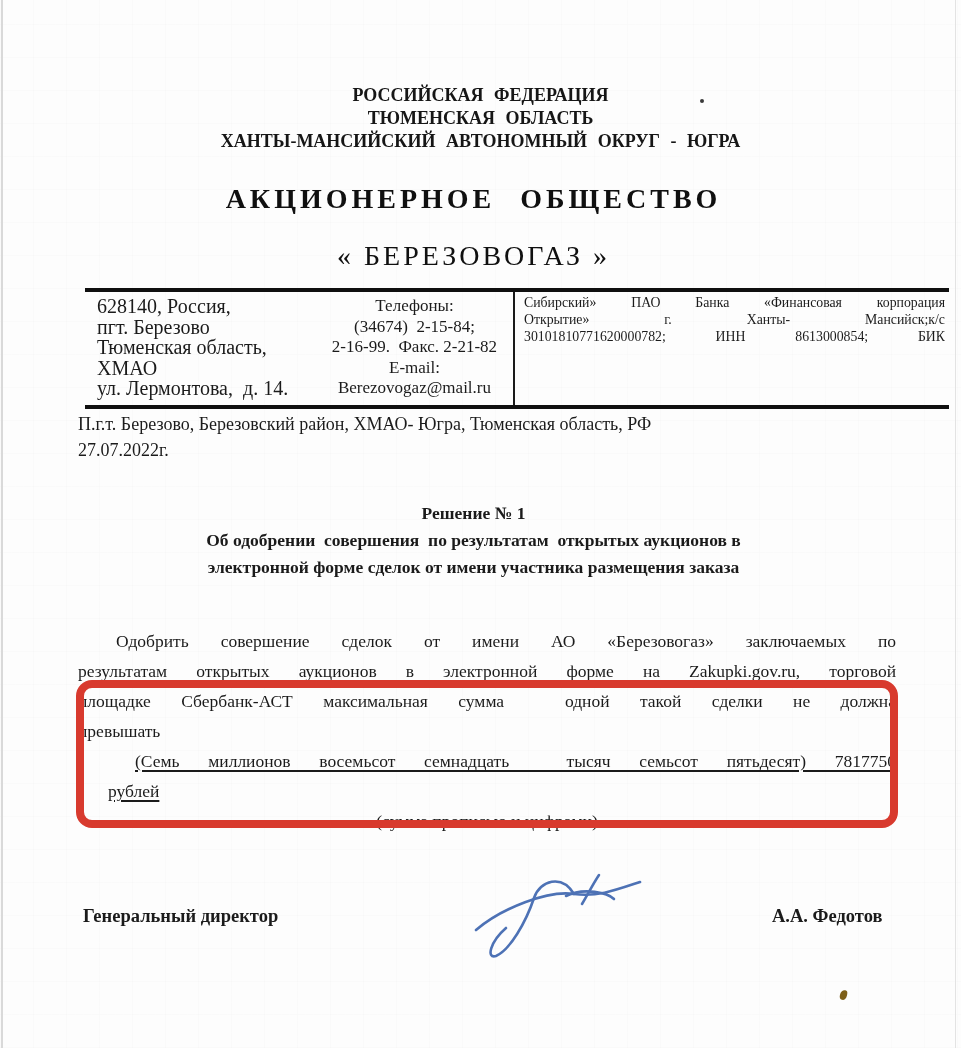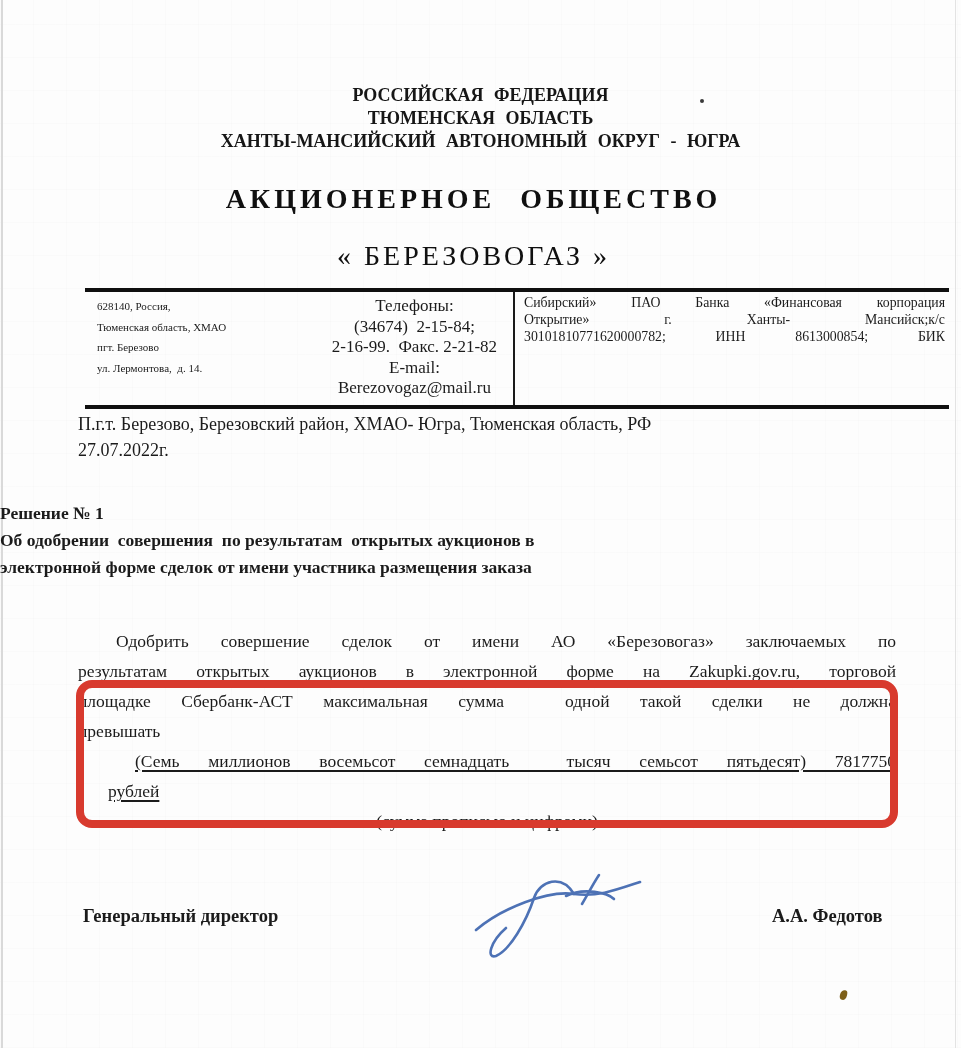--- a/index.html
+++ b/index.html
@@ -21,29 +21,29 @@
   .scan-dot { position:absolute; left:700px; top:99px; width:4px; height:4px; background:#3a3a3a; border-radius:50%; }
 
   .co-type { position:absolute; top:183px; left:0; right:14px; text-align:center;
              font-size:28px; font-weight:700; letter-spacing:4px; word-spacing:14px; color:#101010; }
   .co-name { position:absolute; top:240px; left:0; right:14px; text-align:center;
              font-size:28px; font-weight:400; letter-spacing:3px; color:#101010; }
 
   .req { position:absolute; top:288px; left:85px; width:864px;
          border-top:4px solid #101010; border-bottom:4px solid #101010;
          display:flex; align-items:stretch; background:transparent; }
-  .req .col1 { width:242px; padding:4px 4px 6px 12px; font-size:11px; line-height:20.5px; }
+  .req .col1 { width:242px; padding:4px 4px 6px 12px; font-size:20px; line-height:20.5px; }
   .req .col2 { width:186px; padding:4px 11px 6px 0; font-size:17px; line-height:20.5px; text-align:center; }
   .req .col3 { flex:1; border-left:2px solid #1a1a1a; padding:3px 4px 4px 9px;
                font-size:13.8px; line-height:16.8px; }
   .jl { text-align:justify; text-align-last:justify; }
 
   .placedate { position:absolute; top:411px; left:78px; font-size:18px; line-height:26px; }
 
-  .decision { position:absolute; top:500px; left:0; right:14px; 
+  .decision { position:absolute; top:500px; left:0; right:14px; text-align:center;
               font-weight:700; font-size:17.5px; line-height:27px; }
 
   .bodytxt { position:absolute; top:626px; left:78px; width:818px;
              font-size:17.5px; line-height:30px; }
   .indent1 { text-indent:38px; }
   .indent2 { text-indent:57px; }
   .indent3 { text-indent:30px; }
   .u { text-decoration:underline; text-underline-offset:3px; text-decoration-thickness:1.5px; }
   .caption-center { text-align:center; }
 
@@ -70,22 +70,22 @@
     <div>ХАНТЫ-МАНСИЙСКИЙ АВТОНОМНЫЙ ОКРУГ - ЮГРА</div>
   </div>
   <div class="scan-dot"></div>
 
   <div class="co-type">АКЦИОНЕРНОЕ ОБЩЕСТВО</div>
   <div class="co-name">« БЕРЕЗОВОГАЗ »</div>
 
   <div class="req">
     <div class="col1">
       <div>628140, Россия,</div>
+      <div>пгт. Березово</div>
       <div>Тюменская область, ХМАО</div>
-      <div>пгт. Березово</div>
       <div>ул. Лермонтова,&nbsp; д. 14.</div>
     </div>
     <div class="col2">
       <div>Телефоны:</div>
       <div>(34674)&nbsp; 2-15-84;</div>
       <div>2-16-99.&nbsp; Факс. 2-21-82</div>
       <div>E-mail: Berezovogaz@mail.ru</div>
     </div>
     <div class="col3">
       <div class="jl">Сибирский» ПАО Банка «Финансовая корпорация</div>

